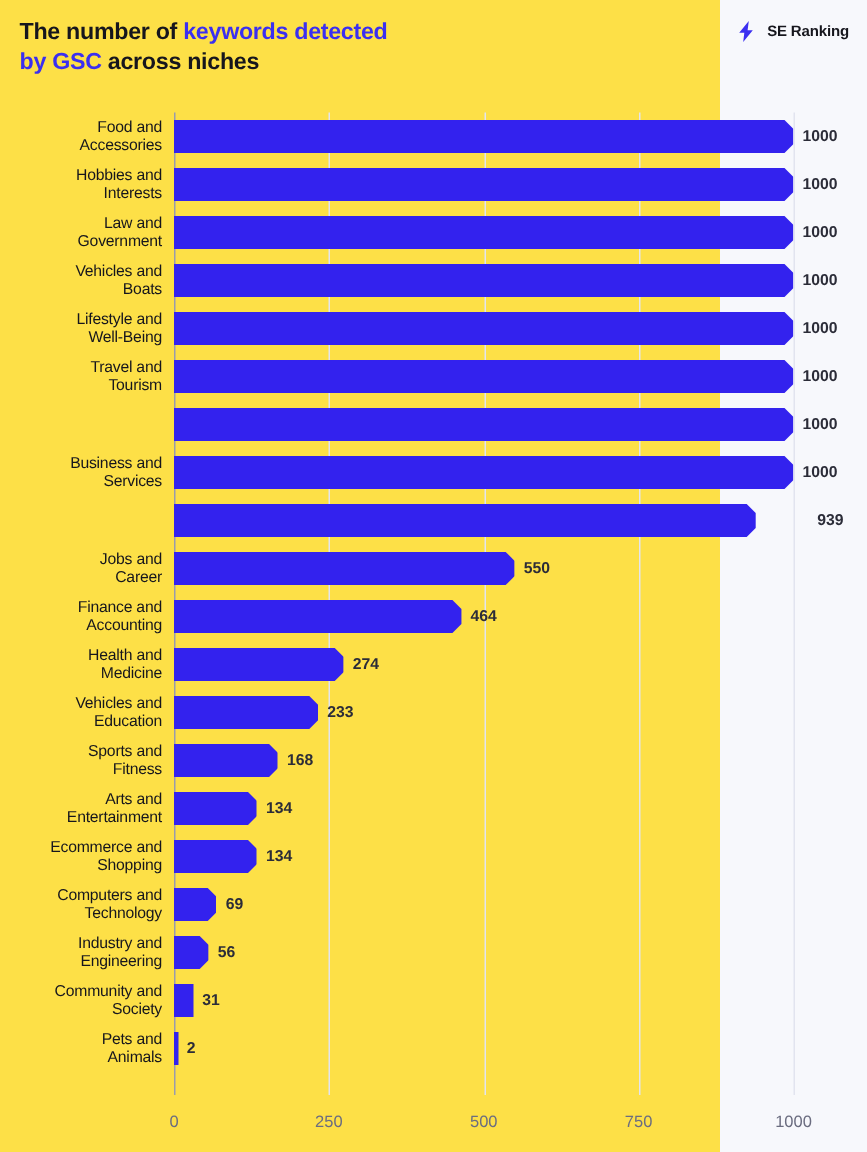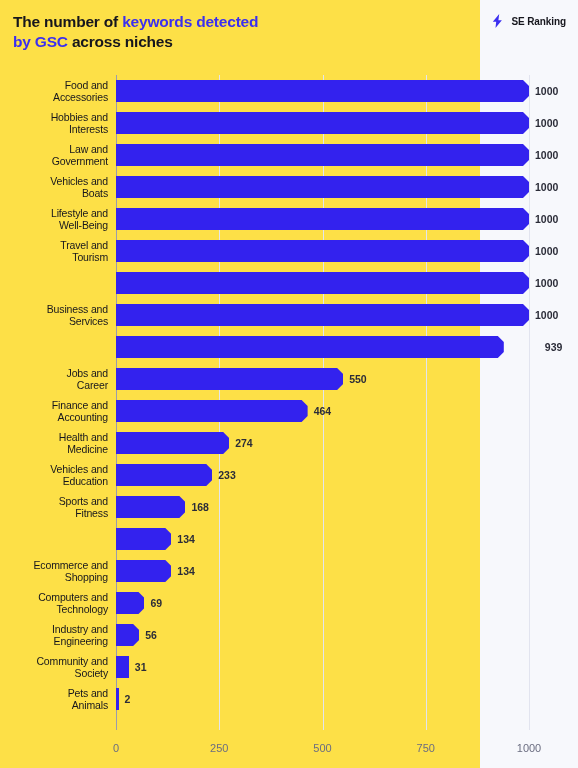--- a/index.html
+++ b/index.html
@@ -291,20 +291,24 @@
           <div class="cat-label">
             <span>Sports and</span>
             <span>Fitness</span>
           </div>
           <div class="bar-wrap" style="width: 69.384px;">
             <div class="bar chamfer" style="width: 69.384px; background: rgb(51, 34, 238);"></div>
           </div>
           <div class="val-label" style="left: 191.384px;">168</div>
         </div>
         <div class="row" style="top: 457px;">
+          <div class="cat-label">
+            <span>Arts and</span>
+            <span>Entertainment</span>
+          </div>
           <div class="bar-wrap" style="width: 55.342px;">
             <div class="bar chamfer" style="width: 55.342px; background: rgb(51, 34, 238);"></div>
           </div>
           <div class="val-label" style="left: 177.342px;">134</div>
         </div>
         <div class="row" style="top: 489px;">
           <div class="cat-label">
             <span>Ecommerce and</span>
             <span>Shopping</span>
           </div>

